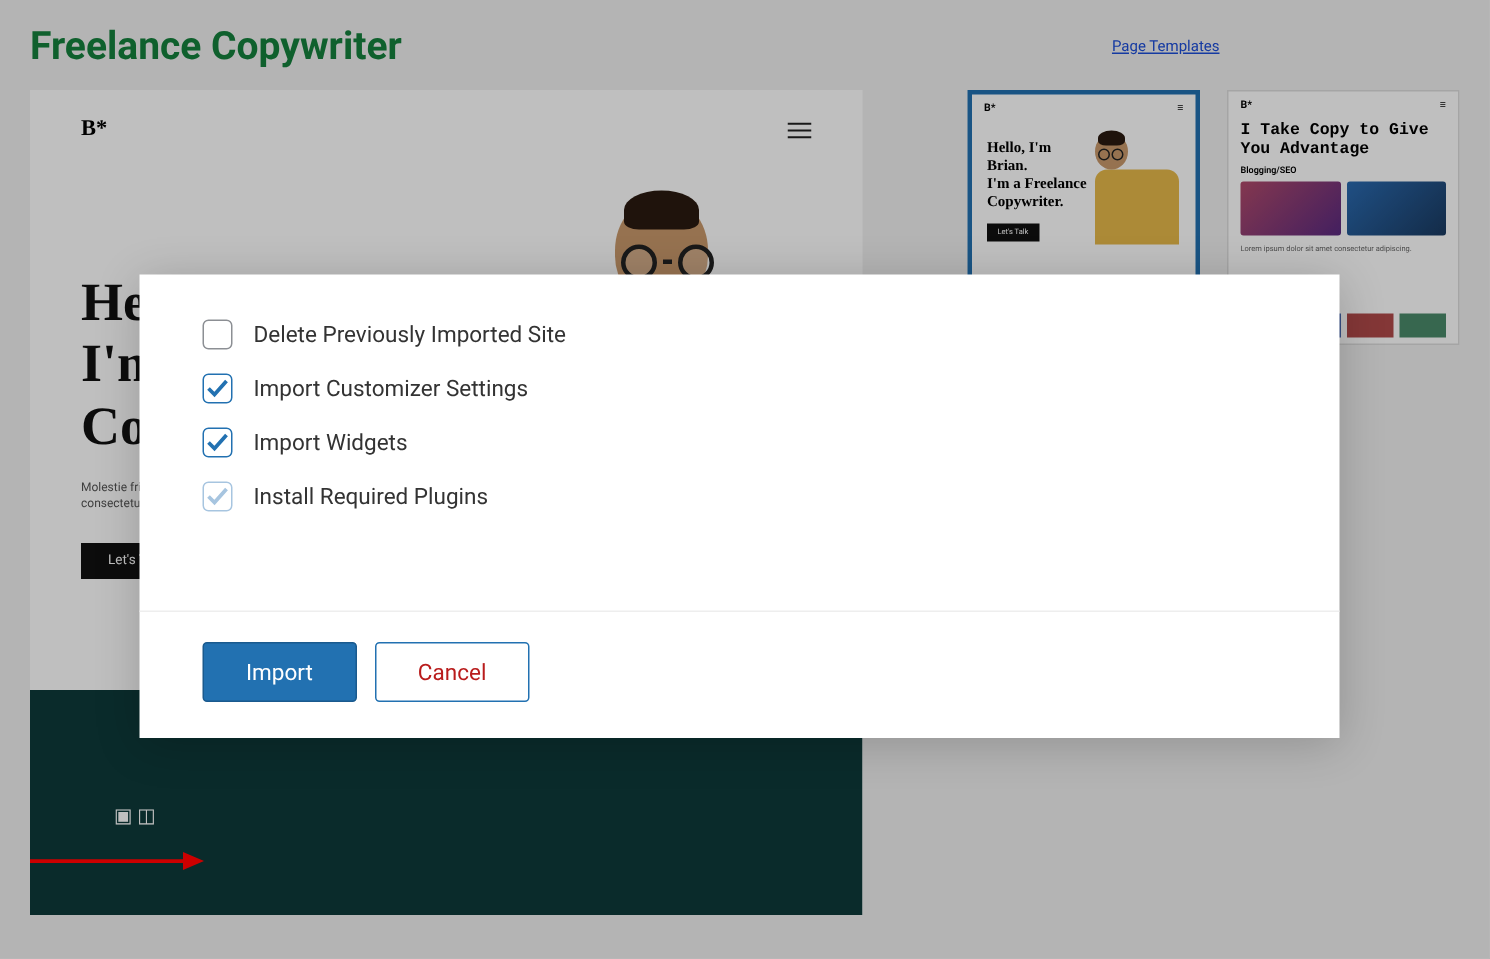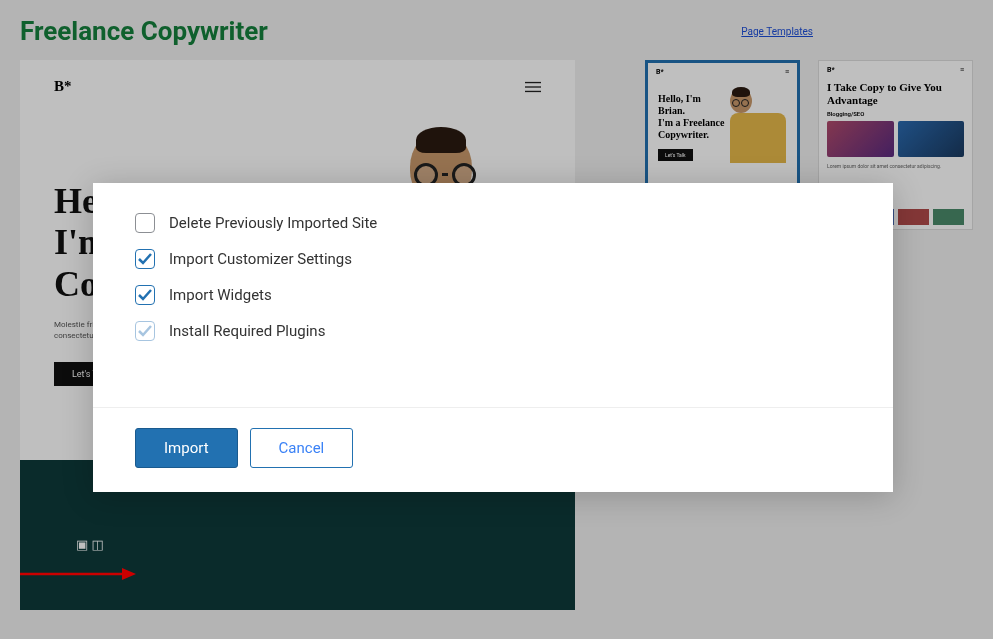--- a/index.html
+++ b/index.html
@@ -134,21 +134,21 @@
   .thumb-btn { display: inline-block; background: #111; color: #fff; font-size: 5px; padding: 3px 7px; margin-top: 8px; }
   .thumb-fig { width: 58px; height: 78px; display: flex; justify-content: center; }
   .thumb-head { width: 22px; height: 24px; background: #c8996b; border-radius: 50%; margin-top: 4px; position: relative; }
   .thumb-head .th-hair { position: absolute; top: -2px; left: 2px; width: 18px; height: 10px; background: #2a1a10; border-radius: 50% 50% 30% 30%; }
   .thumb-head .th-gl { position: absolute; top: 10px; left: 2px; display: flex; gap: 1px; }
   .thumb-head .th-gl span { width: 8px; height: 8px; border: 1px solid #222; border-radius: 50%; }
   .thumb-body { width: 56px; height: 50px; background: #e6b84a; border-radius: 8px 8px 0 0; margin: 0 auto; }
   .thumb-bot { position: absolute; bottom: 0; left: 0; right: 0; height: 26px; background: #0e3a3a; }
   .thumb-dots { position: absolute; bottom: 3px; left: 8px; color: #fff; font-size: 6px; }
 
-  .thumb2-title { font-family: Liberation Serif, serif; font-size: 11px; font-weight: 800; padding: 2px 8px 4px 8px; line-height: 1.15; }
+  .thumb2-title { font-family: Liberation Mono, monospace; font-size: 11px; font-weight: 800; padding: 2px 8px 4px 8px; line-height: 1.15; }
   .thumb2-sub { font-size: 6px; padding: 0 8px; font-weight: 600; }
   .thumb2-imgs { display: grid; grid-template-columns: 1fr 1fr; gap: 4px; padding: 4px 8px; }
   .ti { height: 36px; border-radius: 2px; }
   .ti.a { background: linear-gradient(135deg,#b04a6a,#5a2a80); }
   .ti.b { background: linear-gradient(135deg,#2a6ab0,#1a3a60); }
   .thumb2-text { font-size: 5px; color: #666; padding: 2px 8px; }
   .thumb2-strip { position: absolute; bottom: 0; left: 0; right: 0; height: 22px; display: flex; padding: 0 8px; gap: 4px; }
   .st { flex: 1; height: 16px; margin-top: 2px; }
   .st.a { background: #d4a84a; }
   .st.b { background: #4a6ab0; }
@@ -227,21 +227,21 @@
     border-radius: 3px;
     cursor: pointer;
   }
   .btn-primary {
     background: #2271b1;
     color: #fff;
     border: 1px solid #1a5a8e;
   }
   .btn-secondary {
     background: #fff;
-    color: #3b82f6;
+    color: #b91c1c;
     border: 1px solid #2271b1;
   }
 
   
   .arrow-anno {
     position: absolute;
     left: 18px;
     top: 564px;
     z-index: 20;
   }

